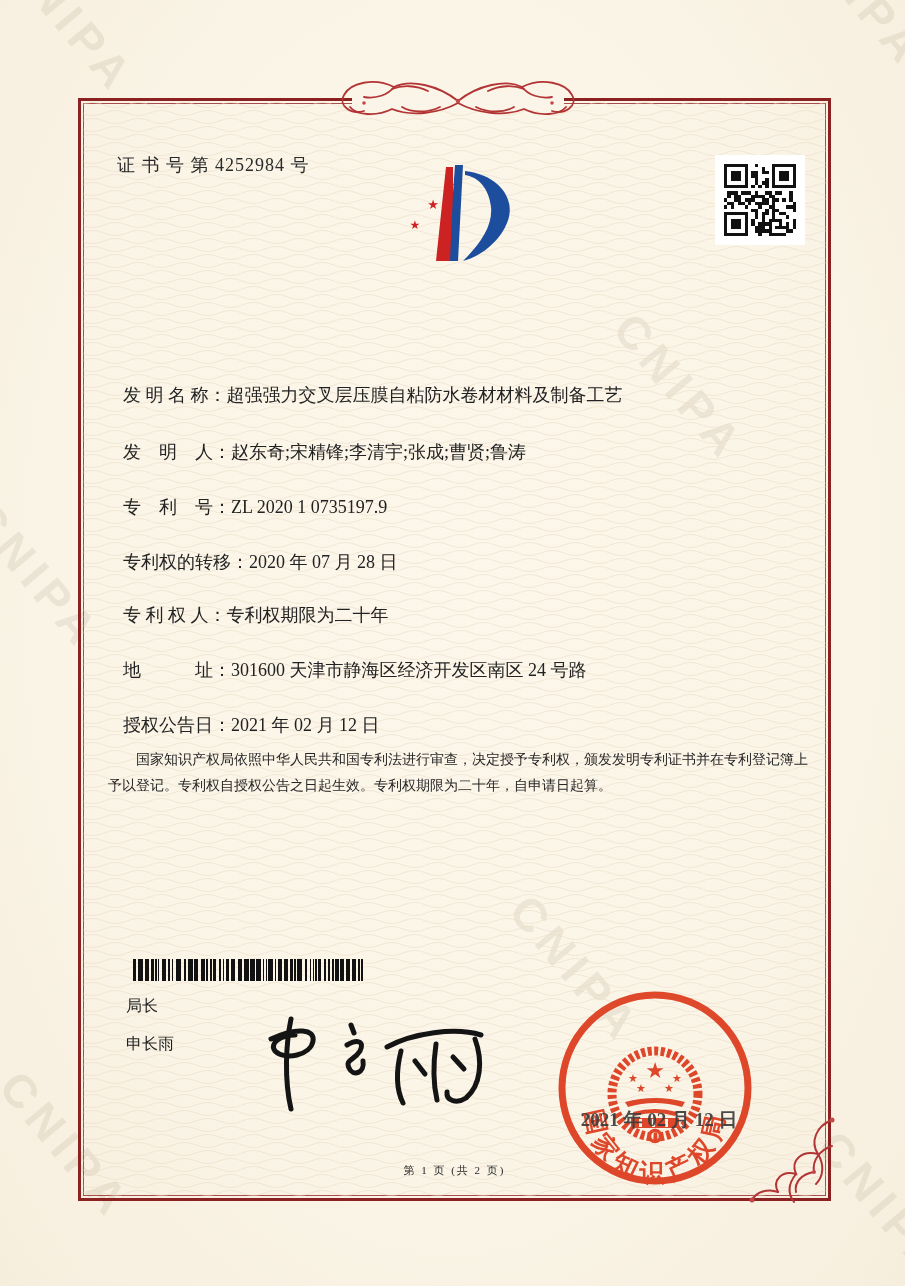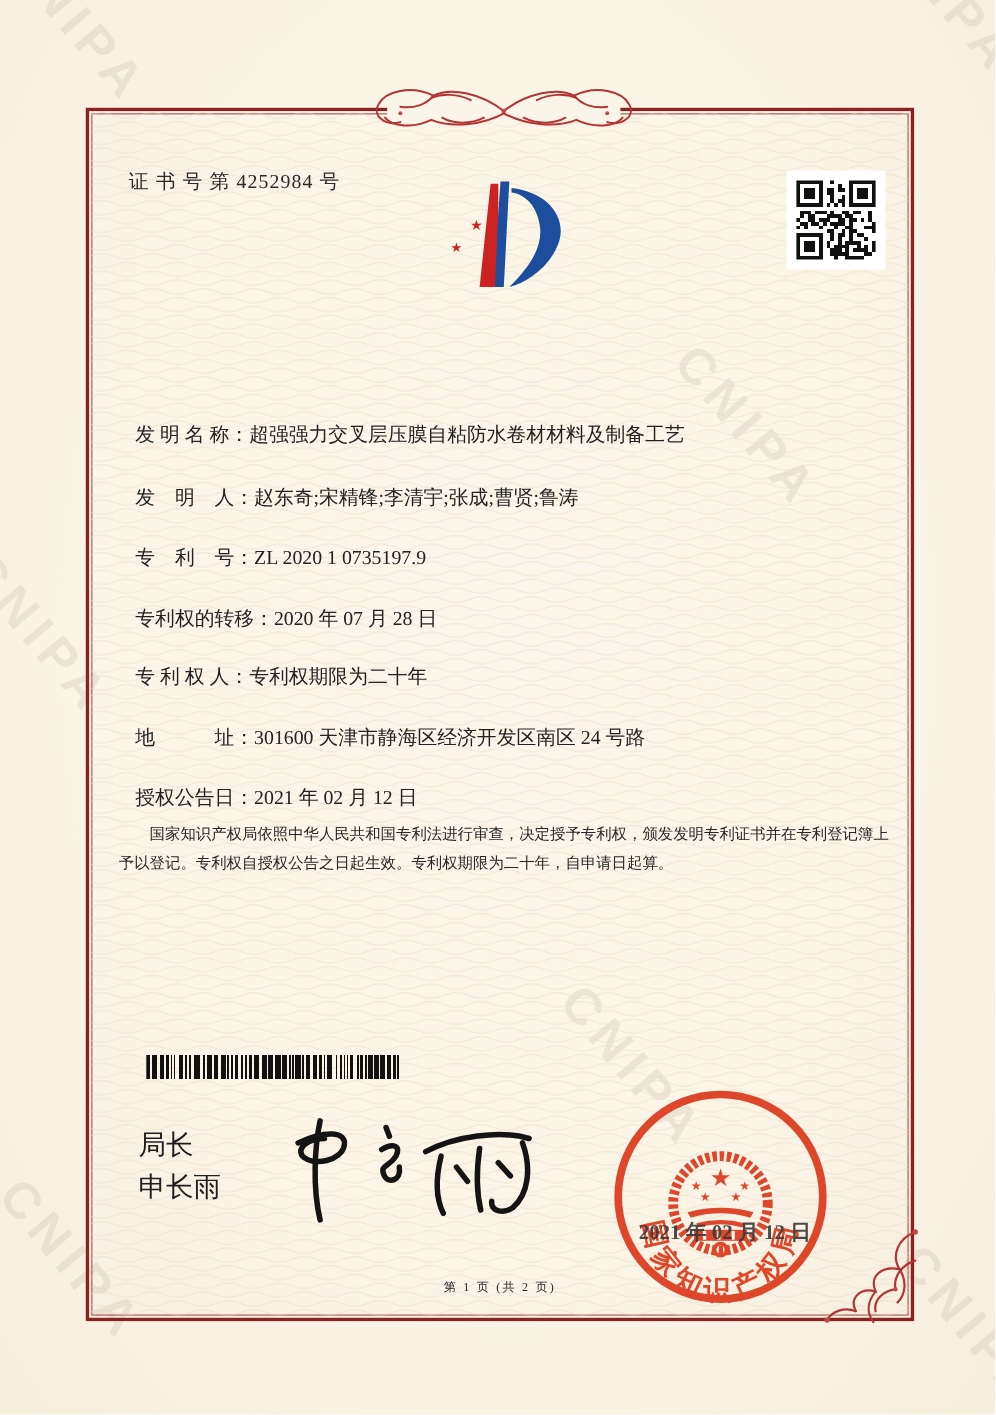--- a/index.html
+++ b/index.html
@@ -35,21 +35,21 @@
   .fields{position:absolute;left:42px;top:0;width:670px;}
   .frow{position:absolute;left:0;width:670px;font-size:18px;white-space:nowrap;}
   .frow .flabel{color:#222;}
   .frow .fvalue{color:#222;}
   .frow2nd{position:absolute;left:350px;top:0;}
   .paras{position:absolute;left:27px;top:646px;width:700px;}
   .paras p{
     margin:0;font-size:14px;line-height:26px;text-align:justify;text-indent:2em;color:#262626;
   }
   .barcode{position:absolute;left:52px;top:858px;width:232px;height:22px;}
-  .signer{position:absolute;left:45px;top:922px;font-size:25px;line-height:38px;color:#1e1e1e;}
+  .signer{position:absolute;left:45px;top:886px;font-size:16px;line-height:38px;color:#1e1e1e;}
   .signature{position:absolute;left:170px;top:908px;width:245px;height:105px;}
   .seal{position:absolute;left:474px;top:887px;width:200px;height:200px;}
   .seal-date{
     position:absolute;left:480px;top:1006px;width:196px;text-align:center;
     font-size:19px;font-weight:bold;color:#3c3c3c;letter-spacing:0px;opacity:.92;
   }
   .page-num{position:absolute;left:0;top:1062px;width:100%;text-align:center;font-size:11px;letter-spacing:2px;}
   .cont-note{position:absolute;left:0;top:1120px;width:100%;text-align:center;font-size:15px;letter-spacing:2px;color:#2a2a2a;}
   svg{display:block;}
 </style>

